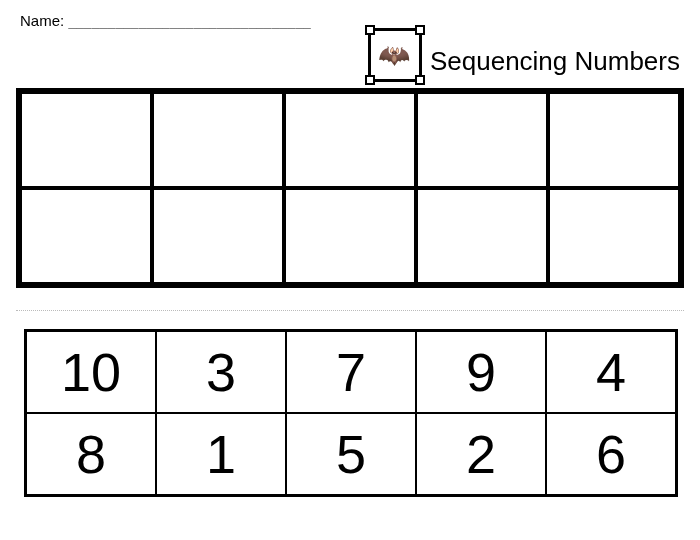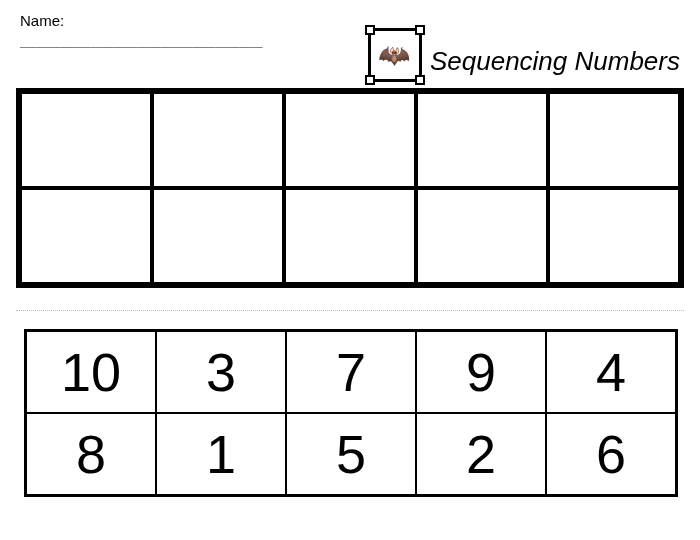--- a/index.html
+++ b/index.html
@@ -15,21 +15,20 @@
   .header {
     position: relative;
     padding: 12px 20px 0 20px;
     height: 88px;
   }
   .name-row {
     display: flex;
     align-items: baseline;
     font-size: 15px;
     gap: 4px;
-    flex-direction: column;
   }
   .name-line {
     font-family: monospace;
     letter-spacing: 0px;
     font-size: 13px;
   }
   .instruction {
     font-size: 13px;
     margin-top: 10px;
   }
@@ -37,21 +36,20 @@
     position: absolute;
     right: 20px;
     top: 34px;
     display: flex;
     align-items: center;
     gap: 8px;
   }
   .title-text {
     font-size: 26px;
     font-weight: normal;
-    font-style: italic;
   }
   .bat-frame {
     width: 54px;
     height: 54px;
     border: 3px solid #000;
     position: relative;
     display: flex;
     align-items: center;
     justify-content: center;
     transform: translateY(-6px);

